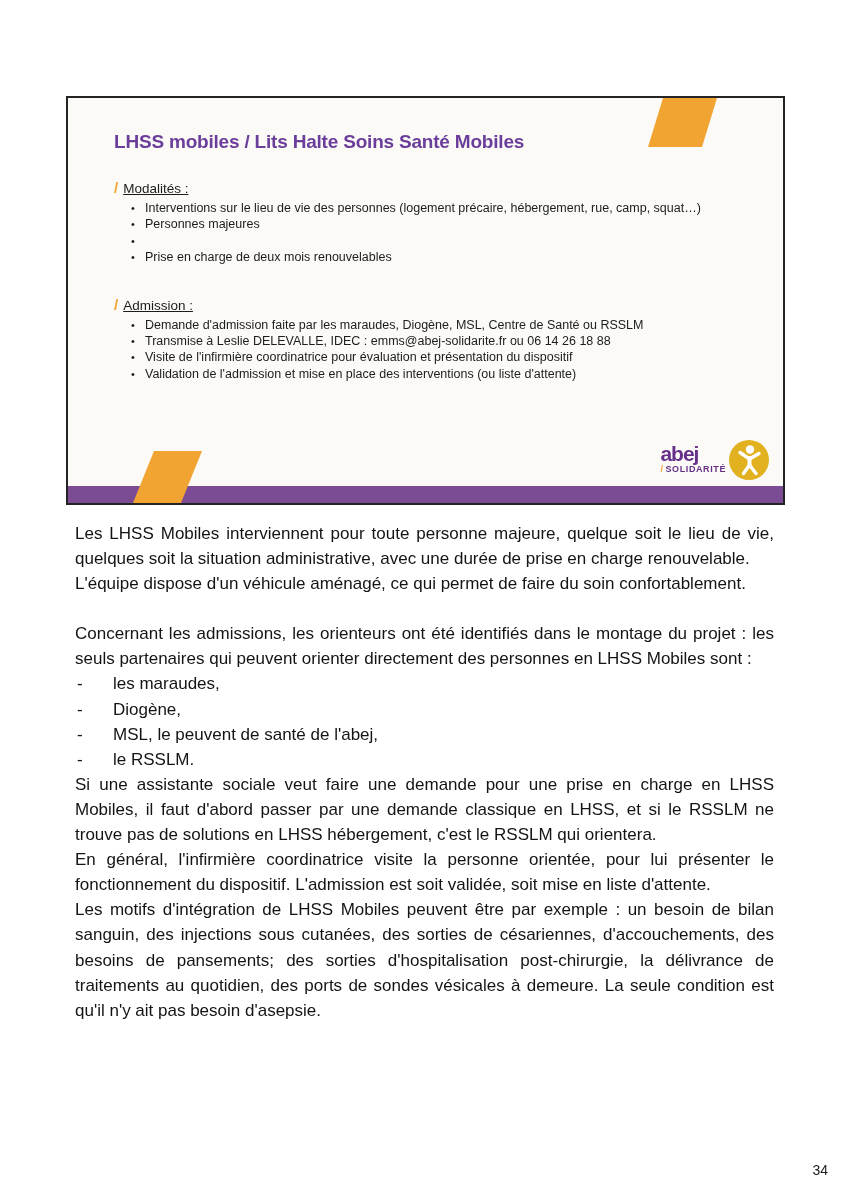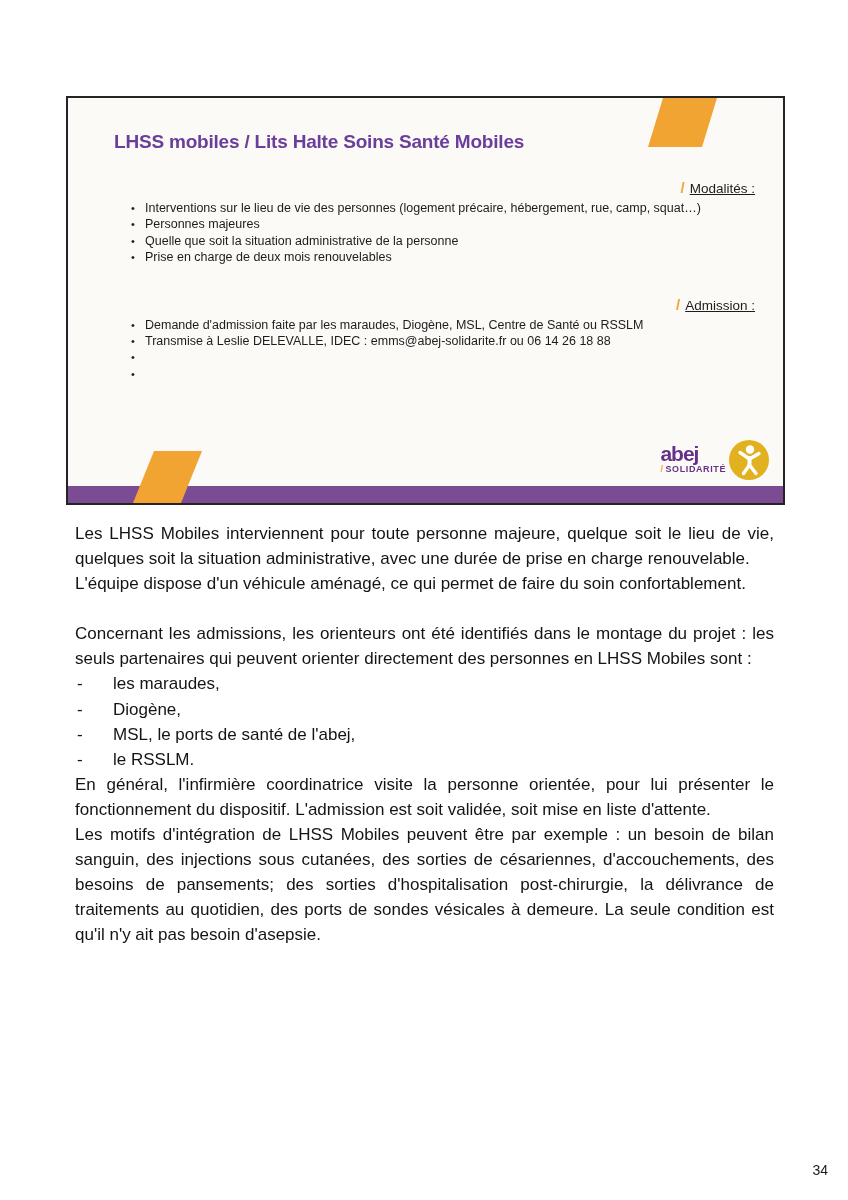--- a/index.html
+++ b/index.html
@@ -54,21 +54,21 @@
   }
   .slide-inner { position: relative; padding: 33px 28px 0 46px; z-index: 1; }
   .slide-title {
     font-size: 19px;
     font-weight: bold;
     color: #6B3E9B;
     letter-spacing: -0.2px;
   }
   .section { margin-top: 26px; }
   .section.second { margin-top: 30px; }
-  .sec-head { font-size: 13.5px; color: #1c1c1c; text-align: right; }
+  .sec-head { font-size: 13.5px; color: #1c1c1c; }
   .sec-slash { color: #F2A433; font-size: 15px; margin-right: 5px; font-weight: bold; }
   .sec-title { text-decoration: underline; }
   .bullets { margin-top: 4px; }
   .bullet { display: flex; padding-left: 17px; font-size: 12.5px; line-height: 16.4px; }
   .bullet .dot { width: 14px; flex: 0 0 14px; font-size: 11px; }
 
   
   .logo {
     position: absolute;
     right: 14px; bottom: 23px;
@@ -144,21 +144,20 @@
           <div class="bullet">
             <span class="dot">•</span>
             <span>Interventions sur le lieu de vie des personnes (logement précaire, hébergement, rue, camp, squat…)</span>
           </div>
           <div class="bullet">
             <span class="dot">•</span>
             <span>Personnes majeures</span>
           </div>
           <div class="bullet">
             <span class="dot">•</span>
-            <span>Quelle que soit la situation administrative de la personne</span>
           </div>
           <div class="bullet">
             <span class="dot">•</span>
             <span>Prise en charge de deux mois renouvelables</span>
           </div>
         </div>
       </div>
 
       <div class="section second">
         <div class="sec-head">
@@ -168,23 +167,25 @@
           <div class="bullet">
             <span class="dot">•</span>
             <span>Demande d'admission faite par les maraudes, Diogène, MSL, Centre de Santé ou RSSLM</span>
           </div>
           <div class="bullet">
             <span class="dot">•</span>
             <span>Transmise à Leslie DELEVALLE, IDEC : emms@abej-solidarite.fr ou 06 14 26 18 88</span>
           </div>
           <div class="bullet">
             <span class="dot">•</span>
-          </div>
-          <div class="bullet">
-            <span class="dot">•</span>
+            <span>Visite de l'infirmière coordinatrice pour évaluation et présentation du dispositif</span>
+          </div>
+          <div class="bullet">
+            <span class="dot">•</span>
+            <span>Validation de l'admission et mise en place des interventions (ou liste d'attente)</span>
           </div>
         </div>
       </div>
     </div>
 
     <div class="logo">
       <div class="logo-textcol">
         <span class="logo-name">abej</span>
         <span class="logo-sub">
           <span class="sub-slash">/</span><span>SOLIDARITÉ</span>
@@ -211,25 +212,26 @@
     <div class="dash-row">
       <span class="dash">-</span>
       <span>les maraudes,</span>
     </div>
     <div class="dash-row">
       <span class="dash">-</span>
       <span>Diogène,</span>
     </div>
     <div class="dash-row">
       <span class="dash">-</span>
-      <span>MSL, le ports de santé de l'abej,</span>
+      <span>MSL, le peuvent de santé de l'abej,</span>
     </div>
     <div class="dash-row">
       <span class="dash">-</span>
       <span>le RSSLM.</span>
     </div>
+    <p>Si une assistante sociale veut faire une demande pour une prise en charge en LHSS Mobiles, il faut d'abord passer par une demande classique en LHSS, et si le RSSLM ne trouve pas de solutions en LHSS hébergement, c'est le RSSLM qui orientera.</p>
     <p>En général, l'infirmière coordinatrice visite la personne orientée, pour lui présenter le fonctionnement du dispositif. L'admission est soit validée, soit mise en liste d'attente.</p>
     <p>Les motifs d'intégration de LHSS Mobiles peuvent être par exemple : un besoin de bilan sanguin, des injections sous cutanées, des sorties de césariennes, d'accouchements, des besoins de pansements; des sorties d'hospitalisation post-chirurgie, la délivrance de traitements au quotidien, des ports de sondes vésicales à demeure. La seule condition est qu'il n'y ait pas besoin d'asepsie.</p>
   </div>
 
   <div class="page-num">34</div>
 
 </div>
 
 </body></html>

